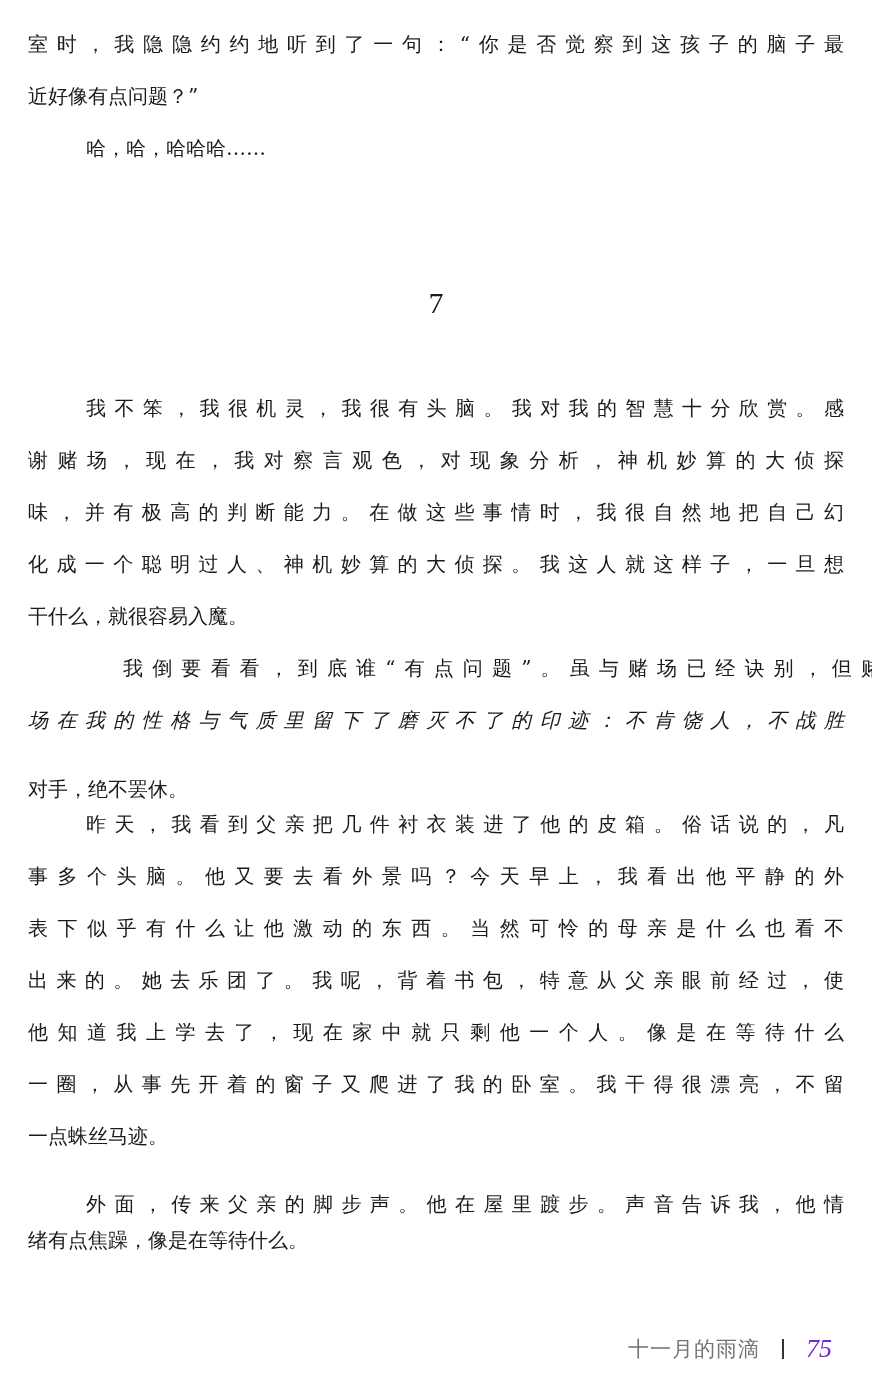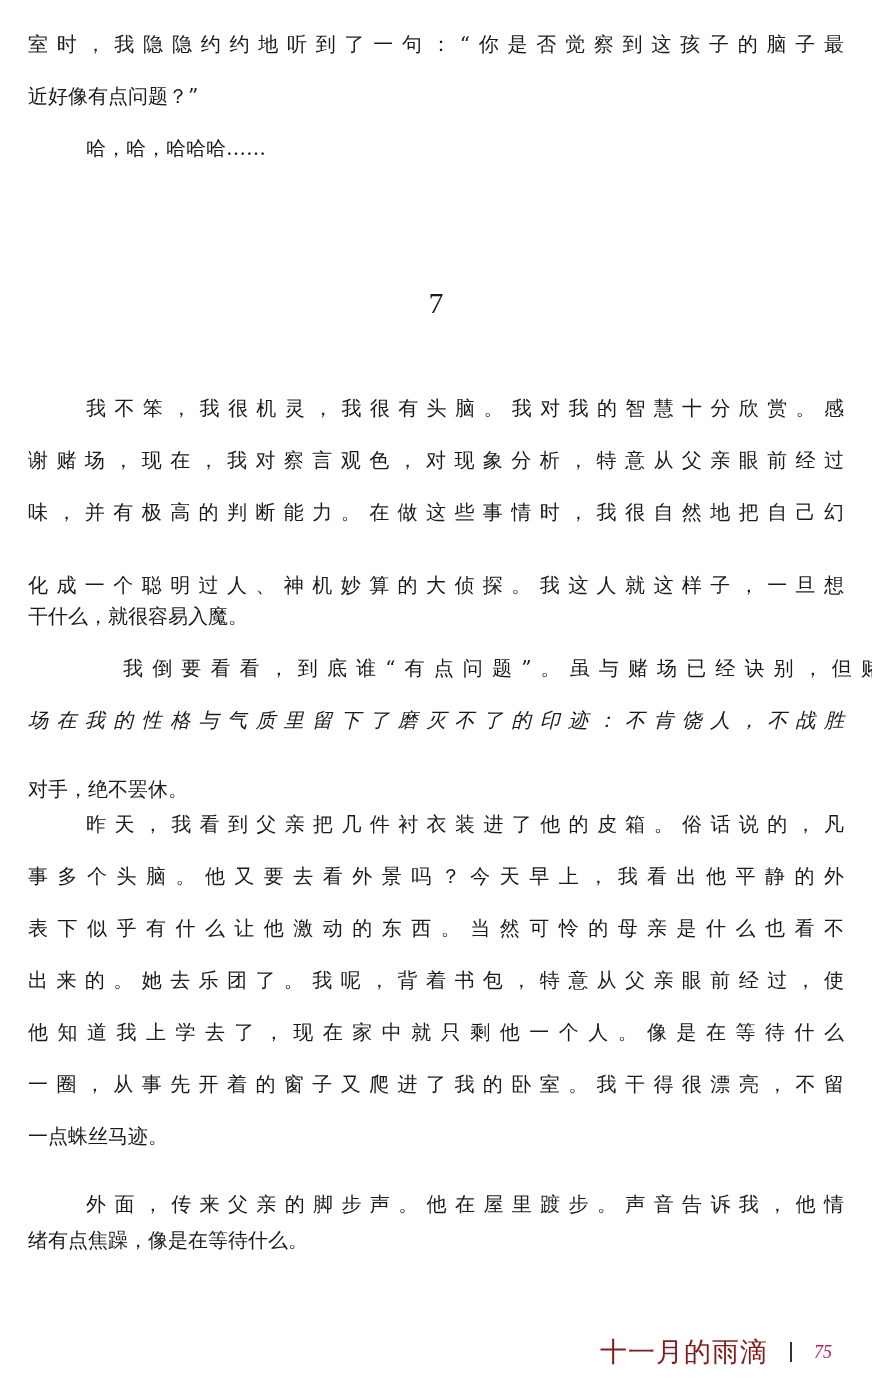--- a/index.html
+++ b/index.html
@@ -27,46 +27,46 @@
     text-align: center;
     font-family: "Liberation Serif", serif;
     font-size: 30px; line-height: 34px;
   }
   .footer {
     position: absolute; top: 1334px; right: 40px;
     display: flex; align-items: center;
   }
   .footer-title {
     font-family: "DejaVu Sans", sans-serif;
-    font-size: 27px; color: #7f1d1d; letter-spacing: 1px;
+    font-size: 21px; color: #737373; letter-spacing: 1px;
   }
   .footer-sep {
     display: inline-block; width: 2px; height: 20px; background: #333;
     margin: 0 22px 0 22px;
   }
   .footer-page {
     font-family: "Liberation Serif", serif; font-style: italic;
-    font-size: 18px; color: #be185d;
+    font-size: 26px; color: #6d28d9;
   }
 </style>
 </head>
 <body>
 
 <div>
 
   <div class="line" style="top:27px;">室时，我隐隐约约地听到了一句：“你是否觉察到这孩子的脑子最</div>
   <div class="line last" style="top:79px;">近好像有点问题？”</div>
   <div class="line indent last" style="top:131px;">哈，哈，哈哈哈……</div>
 
   <div class="chapter-num">7</div>
 
   <div class="line indent" style="top:391px;">我不笨，我很机灵，我很有头脑。我对我的智慧十分欣赏。感</div>
-  <div class="line" style="top:443px;">谢赌场，现在，我对察言观色，对现象分析，特意从父亲眼前经过</div>
+  <div class="line" style="top:443px;">谢赌场，现在，我对察言观色，对现象分析，神机妙算的大侦探</div>
   <div class="line" style="top:495px;">味，并有极高的判断能力。在做这些事情时，我很自然地把自己幻</div>
-  <div class="line" style="top:547px;margin-top:21px;">化成一个聪明过人、神机妙算的大侦探。我这人就这样子，一旦想</div>
+  <div class="line" style="top:547px;">化成一个聪明过人、神机妙算的大侦探。我这人就这样子，一旦想</div>
   <div class="line last" style="top:599px;">干什么，就很容易入魔。</div>
 
   <div class="line indent" style="top:651px;margin-left:37px;">我倒要看看，到底谁“有点问题”。虽与赌场已经诀别，但赌</div>
   <div class="line" style="top:703px;font-style:italic;">场在我的性格与气质里留下了磨灭不了的印迹：不肯饶人，不战胜</div>
   <div class="line last" style="top:755px;margin-top:17px;">对手，绝不罢休。</div>
 
   <div class="line indent" style="top:807px;">昨天，我看到父亲把几件衬衣装进了他的皮箱。俗话说的，凡</div>
   <div class="line" style="top:859px;">事多个头脑。他又要去看外景吗？今天早上，我看出他平静的外</div>
   <div class="line" style="top:911px;">表下似乎有什么让他激动的东西。当然可怜的母亲是什么也看不</div>
   <div class="line" style="top:963px;">出来的。她去乐团了。我呢，背着书包，特意从父亲眼前经过，使</div>

